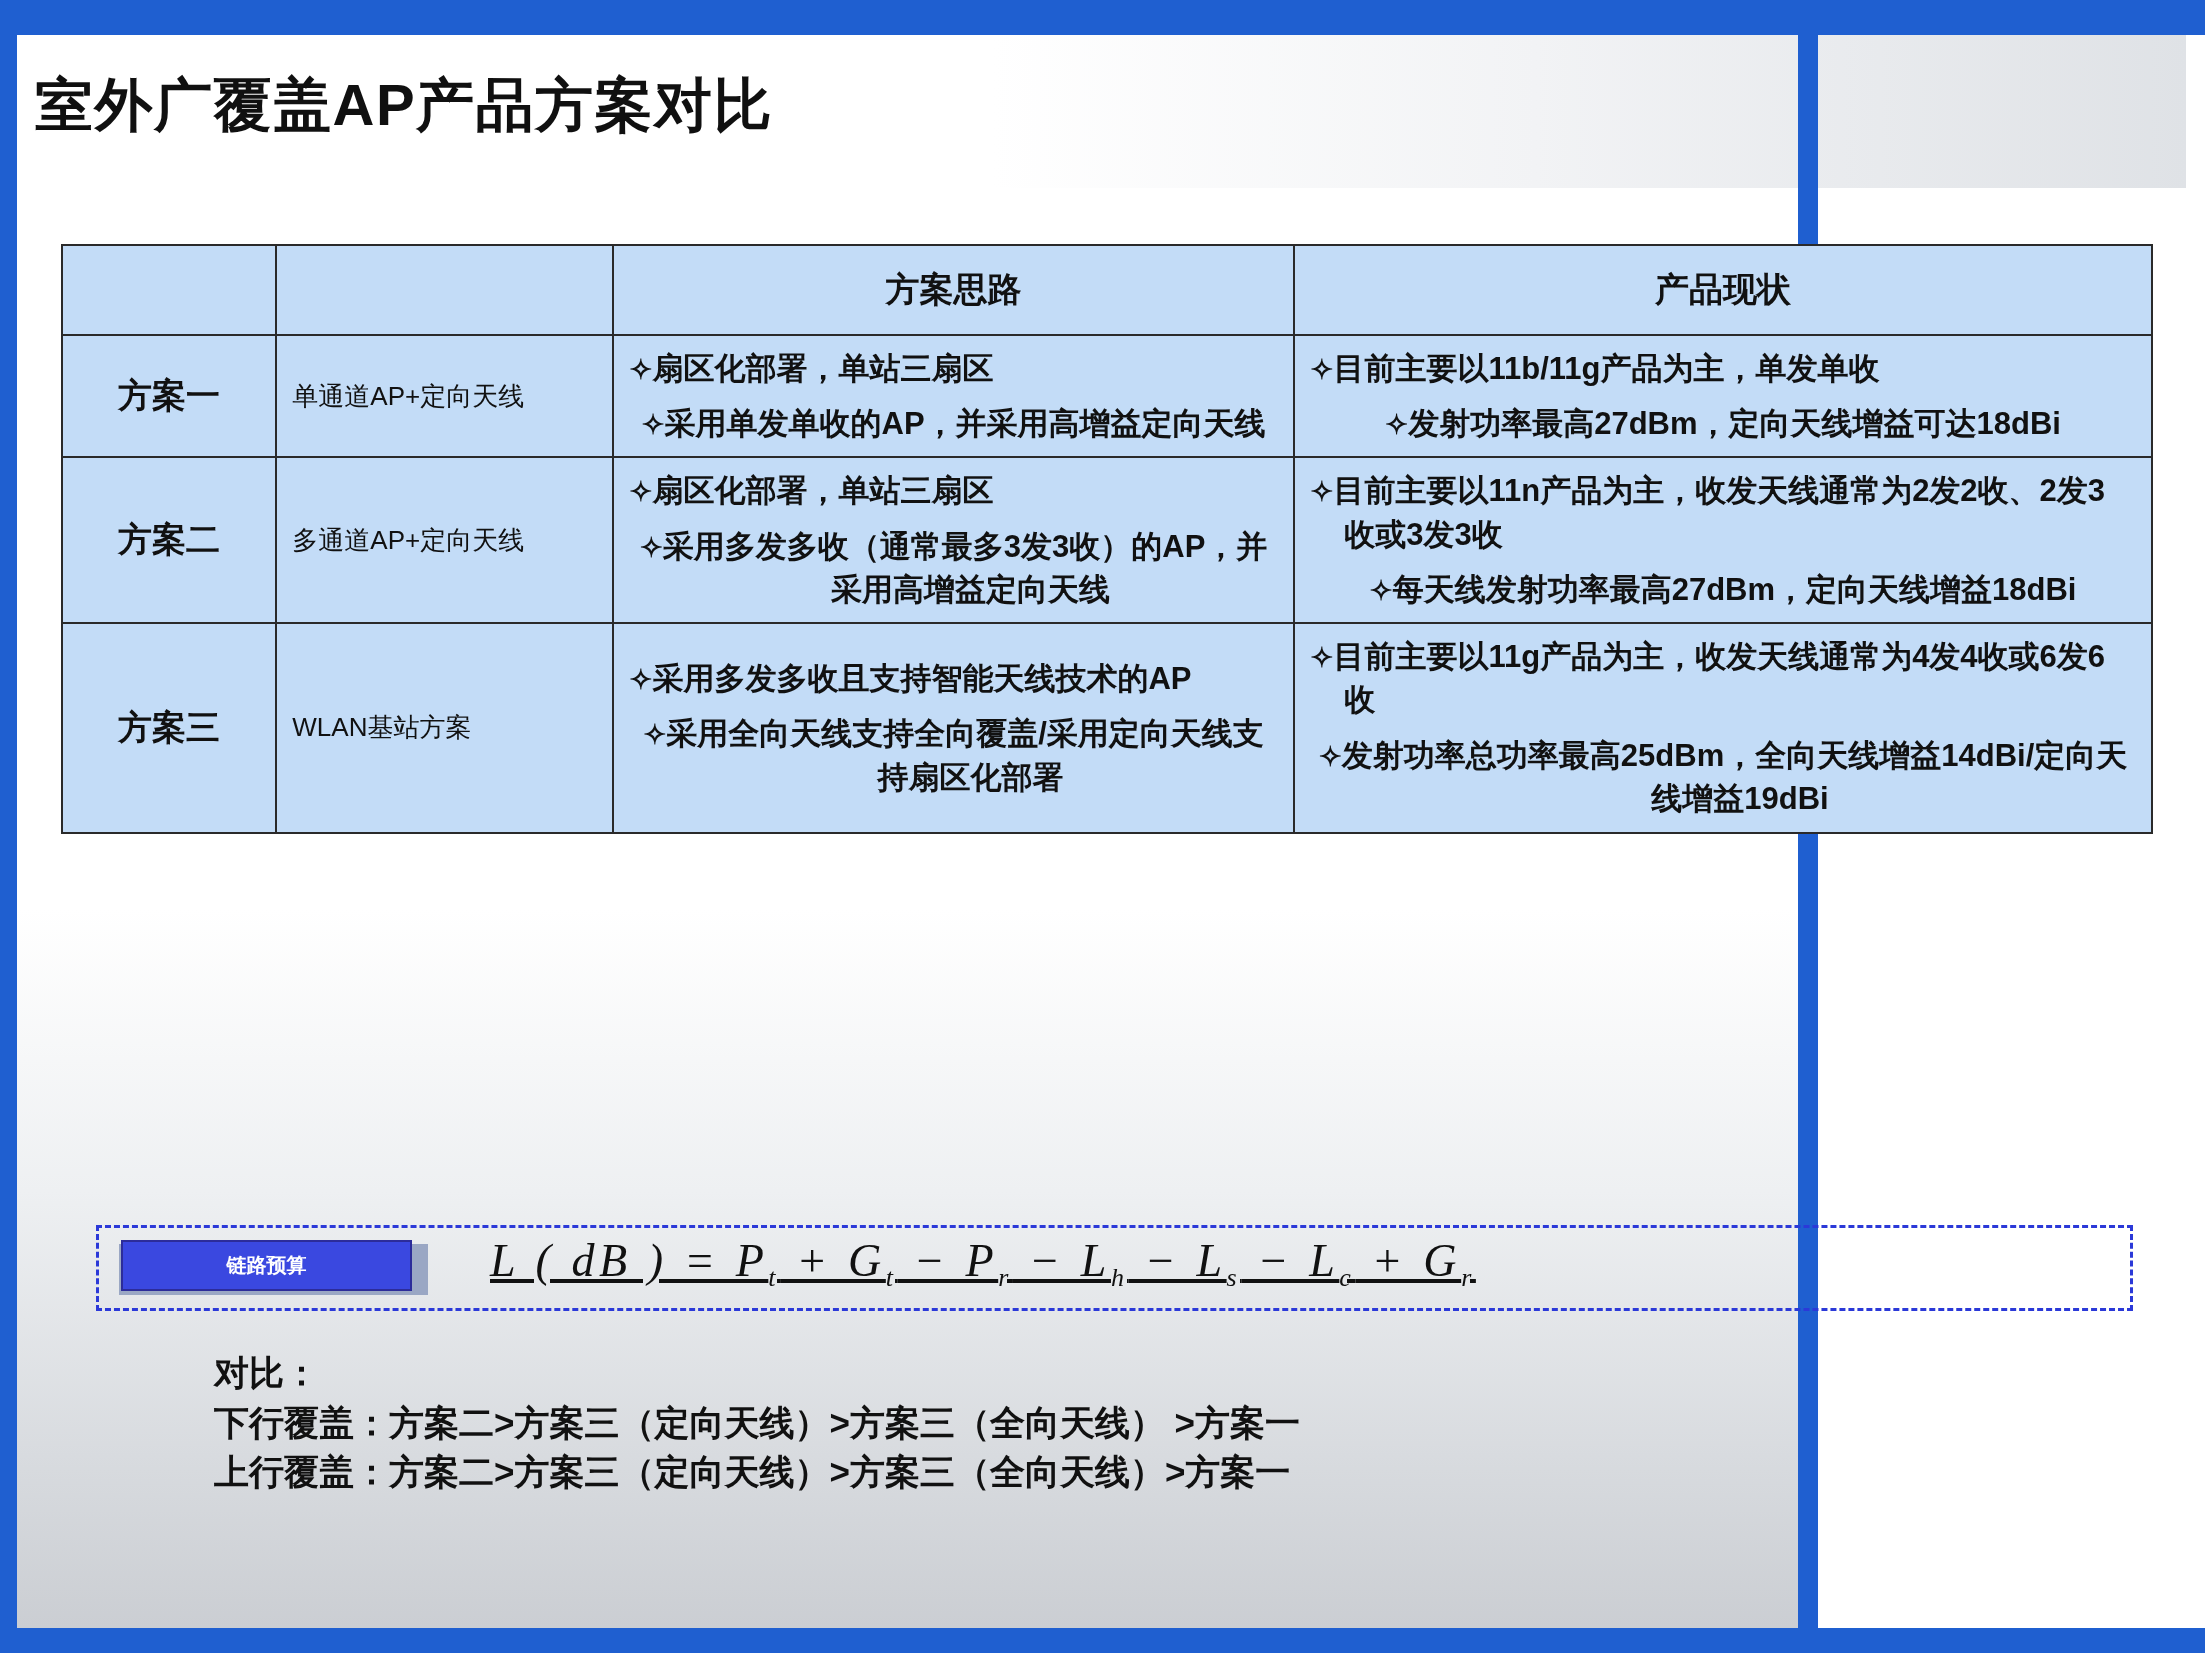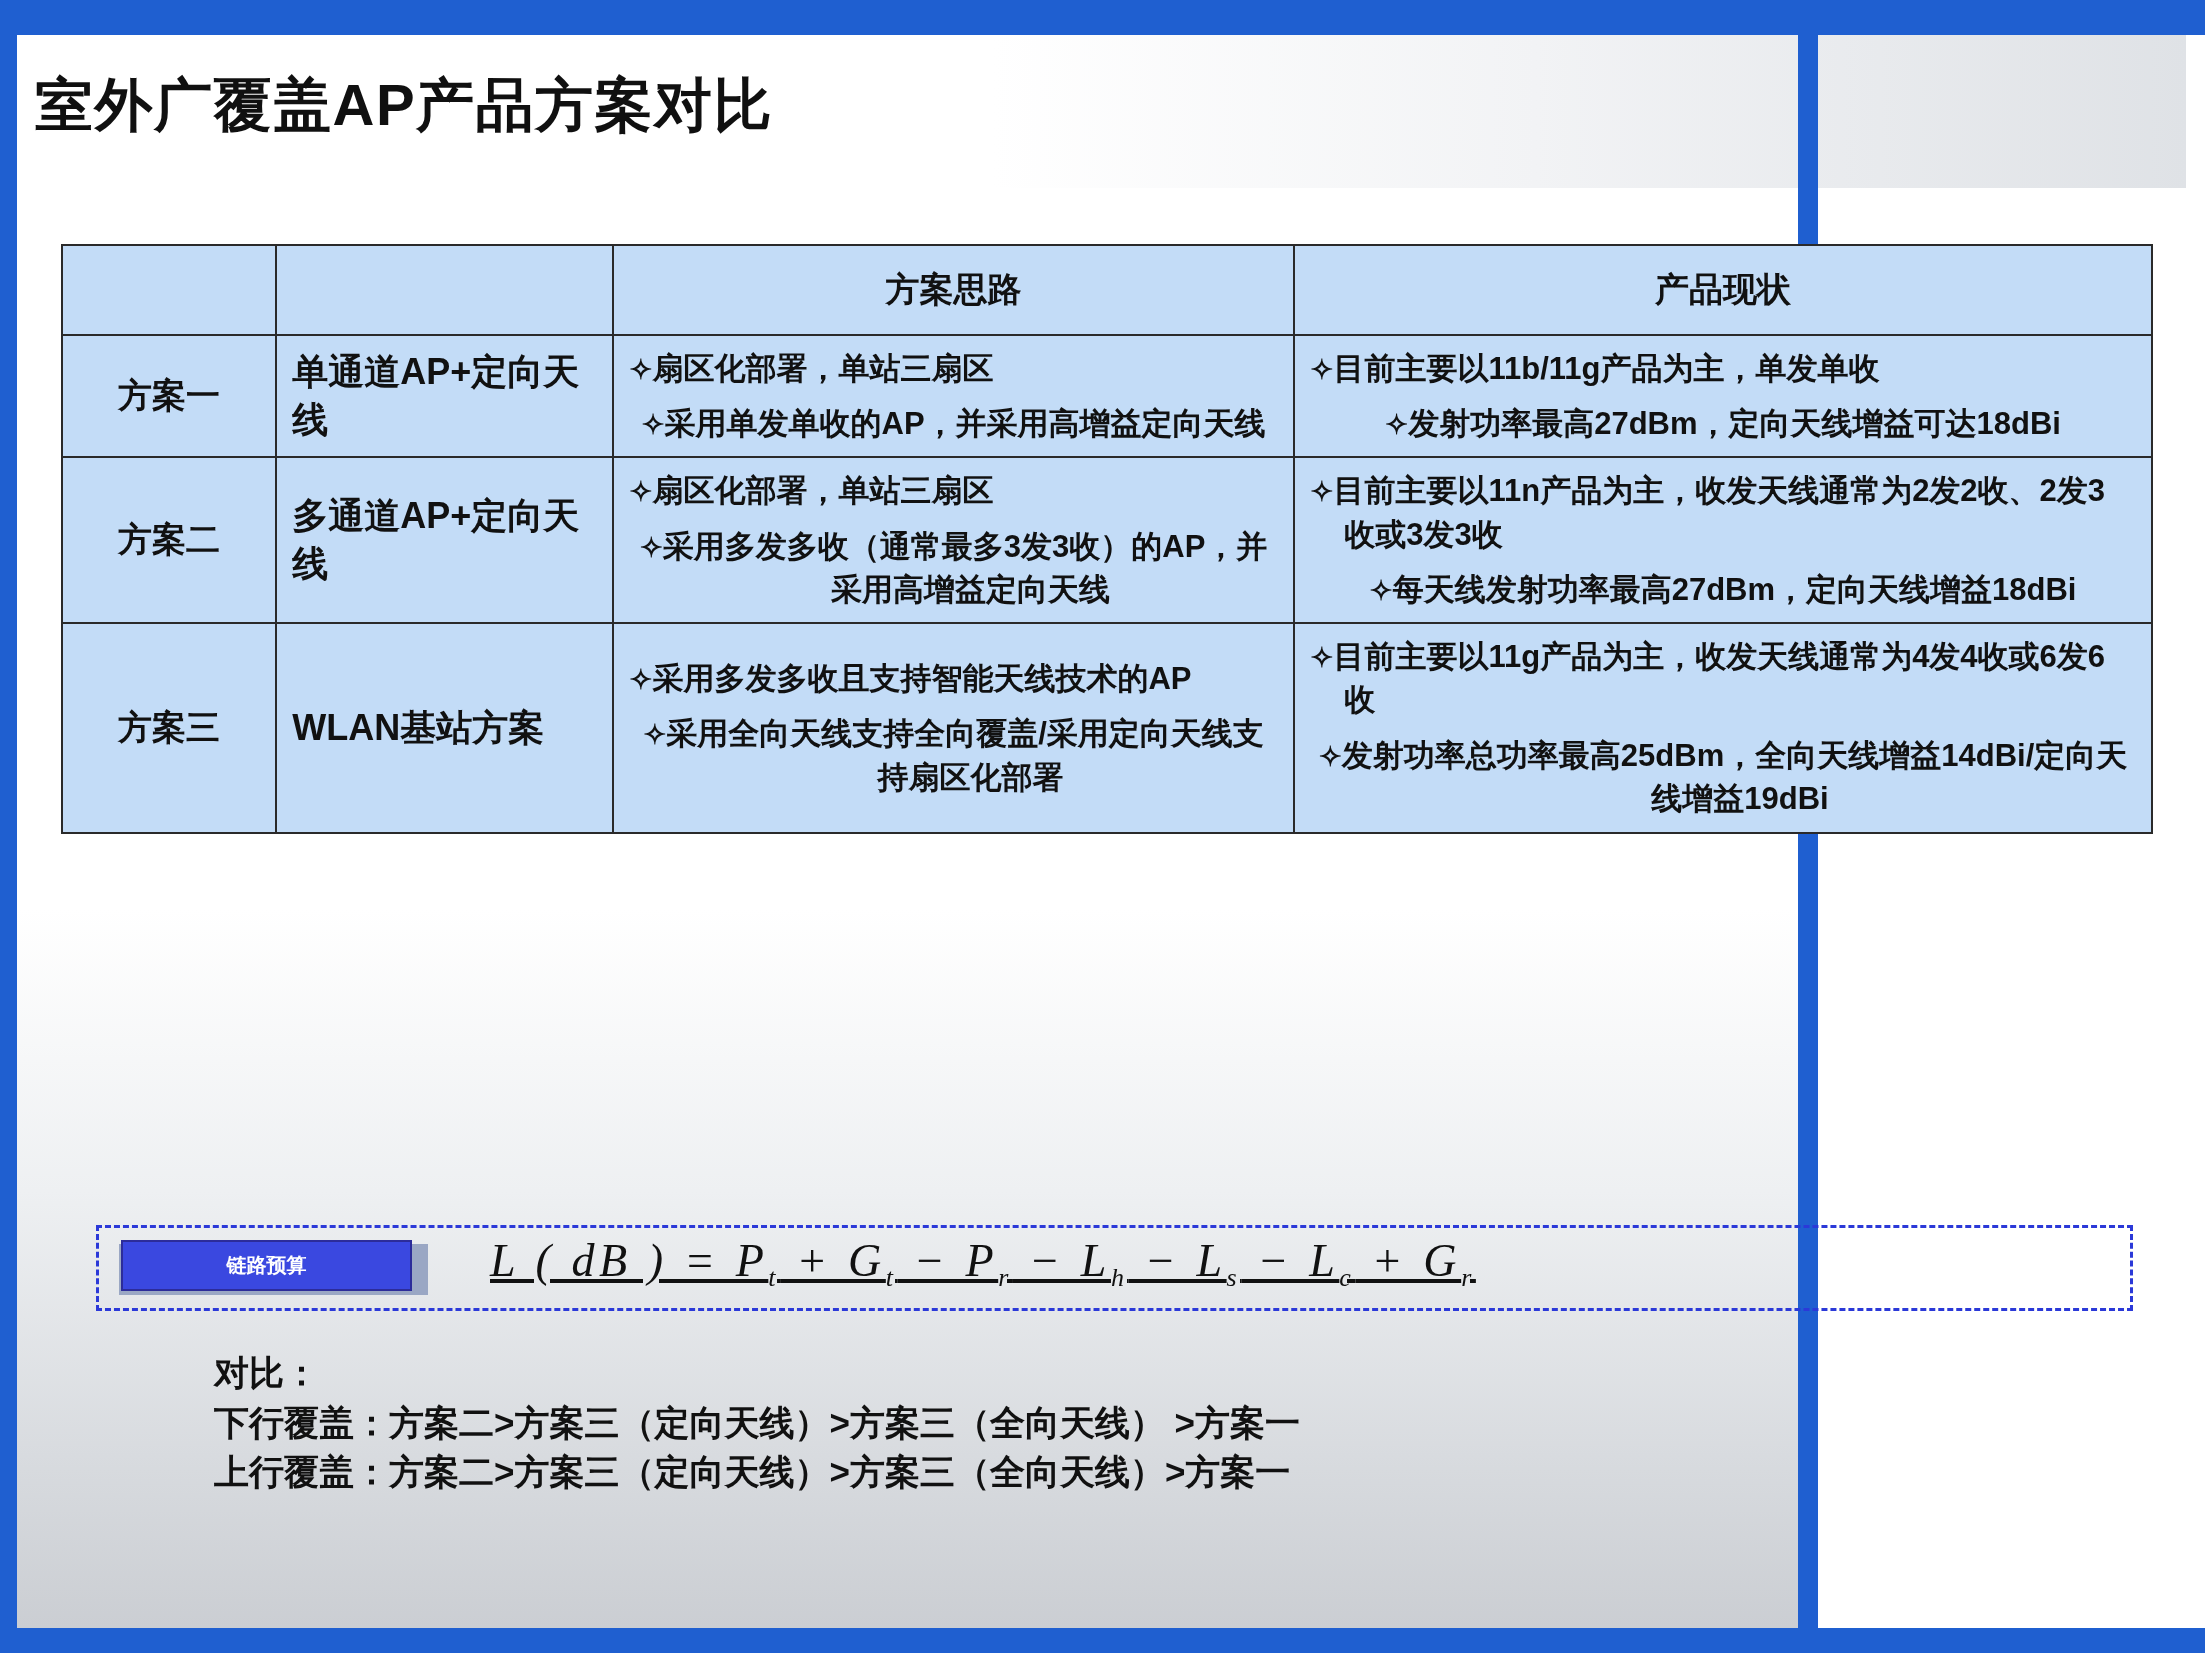--- a/index.html
+++ b/index.html
@@ -104,22 +104,22 @@
     height: 90px;
   }
   .plan-name {
     font-size: 34px;
     font-weight: bold;
     color: #111;
     text-align: center;
     padding-left: 26px;
   }
   .plan-desc {
-    font-size: 36px;
-    font-weight: bold;
+    font-size: 26px;
+    font-weight: normal;
     color: #111;
     line-height: 1.35;
   }
   .bullets {
     font-size: 31px;
     font-weight: bold;
     color: #111;
     line-height: 1.4;
   }
   .bullets .b {

